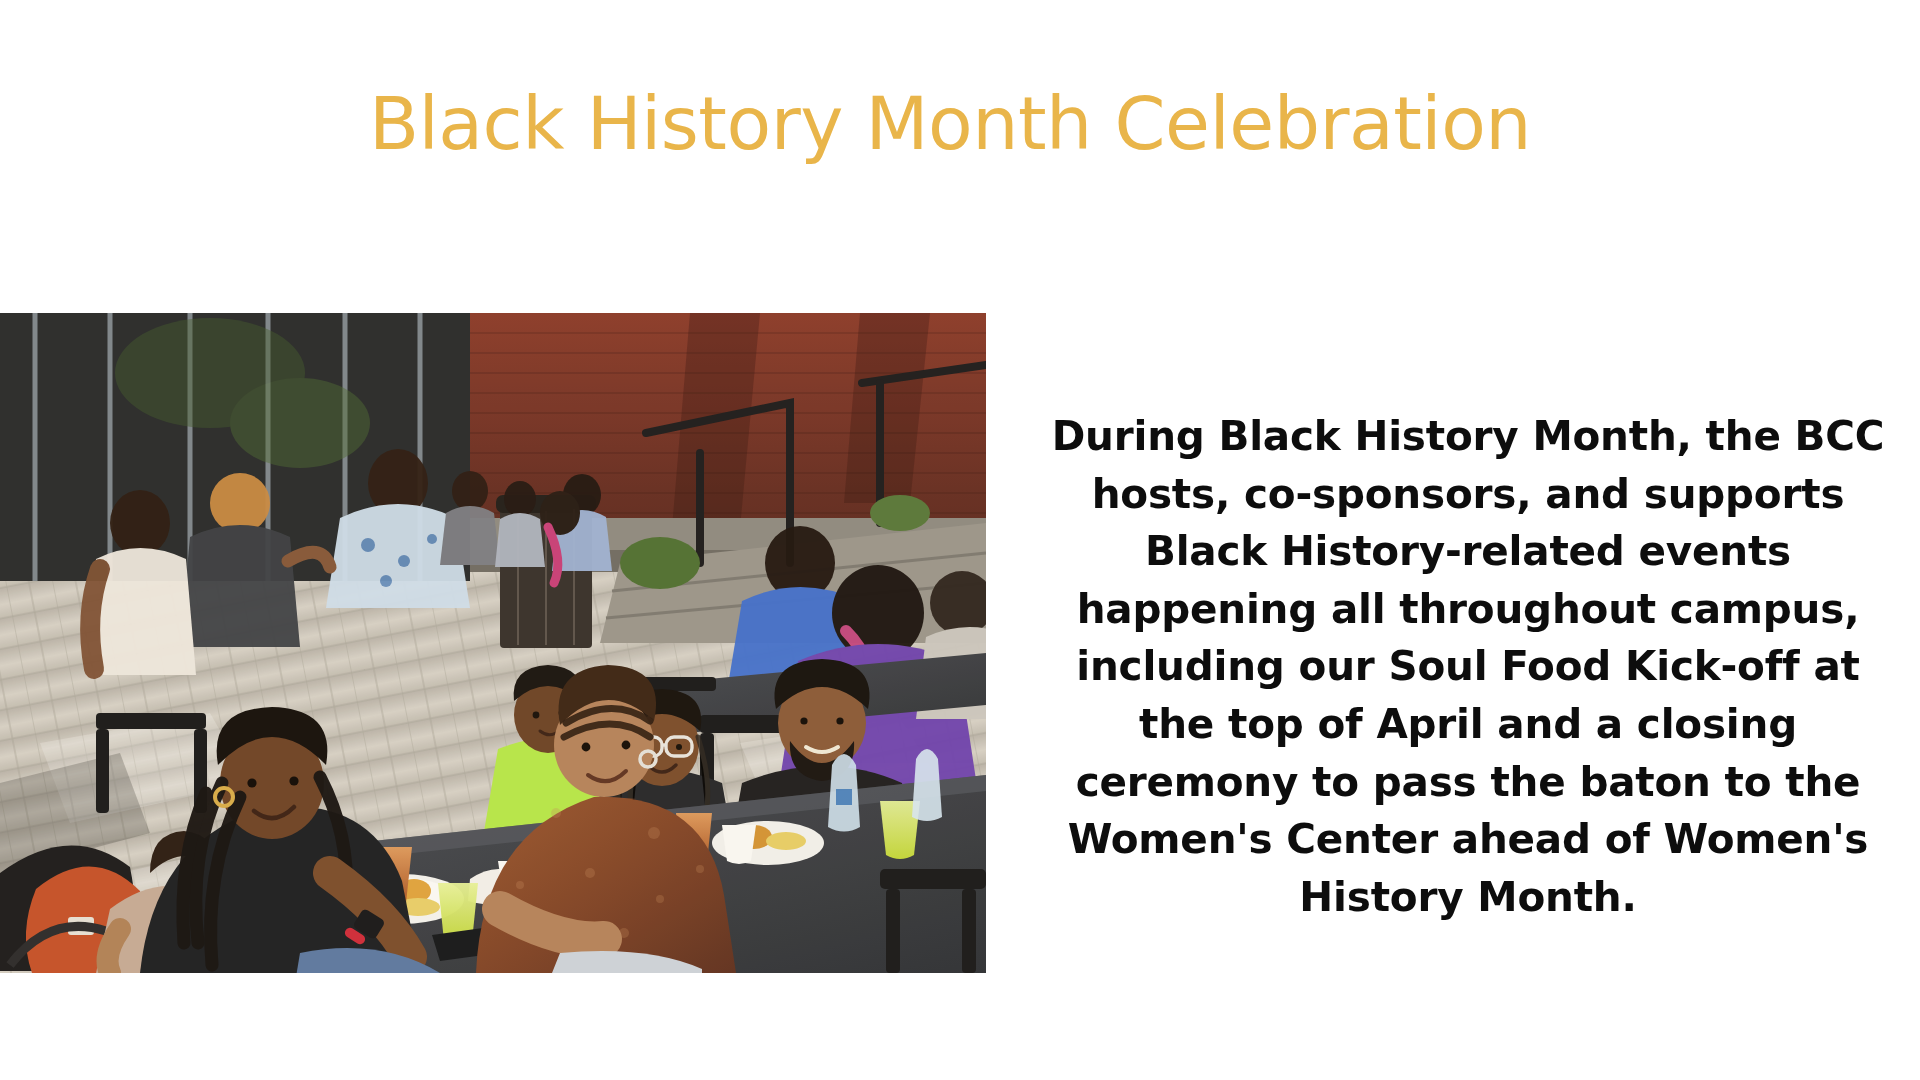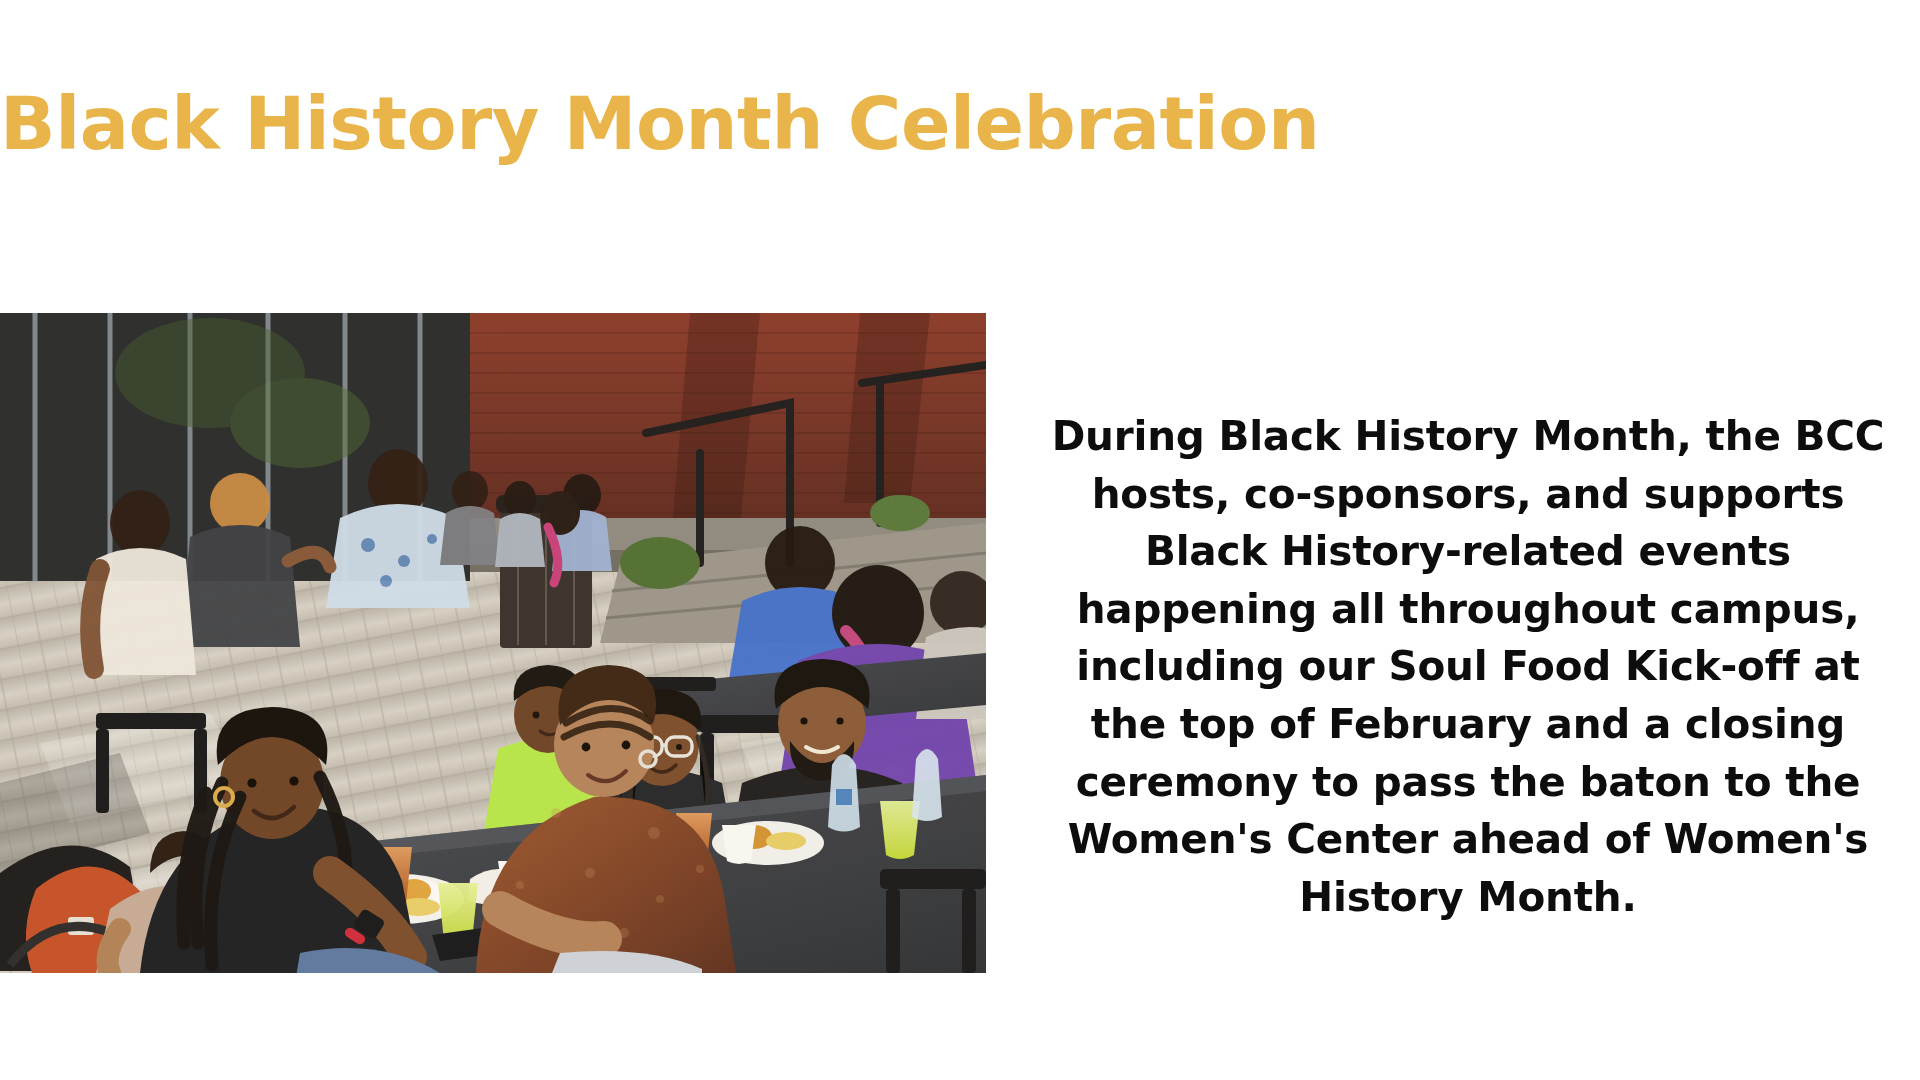--- a/index.html
+++ b/index.html
@@ -15,22 +15,23 @@
     overflow: hidden;
     font-family: "Liberation Sans", sans-serif;
   }
 
   
   #slide-title {
     position: absolute;
     left: 0;
     top: 36px;
     width: 1900px;
+    text-align: center;
     font-family: "DejaVu Sans", sans-serif;
-    font-weight: 700;
+    font-weight: 400;
     font-size: 73px;
     letter-spacing: -0.5px;
     line-height: 1.08;
     color: #e9b54a;
     white-space: nowrap;
   }
 
   
   #photo-frame {
     position: absolute;
@@ -390,15 +391,15 @@
           <rect x="880" y="556" width="106" height="20" rx="5"></rect>
           <rect x="886" y="576" width="14" height="84" rx="4"></rect>
           <rect x="962" y="576" width="14" height="84" rx="4"></rect>
         </g>
 
         <rect x="0" y="0" width="986" height="660" fill="#f0b65a" opacity="0.05"></rect>
       </g>
     </svg>
   </div>
 
-  <div id="body-copy">During Black History Month, the BCC hosts, co-sponsors, and supports Black History-related events happening all throughout campus, including our Soul Food Kick-off at the top of February and a closing ceremony to pass the baton to the Women's Center ahead of Women's History Month.</div>
+  <div id="body-copy">During Black History Month, the BCC hosts, co-sponsors, and supports Black History-related events happening all throughout campus, including our Soul Food Kick-off at the top of April and a closing ceremony to pass the baton to the Women's Center ahead of Women's History Month.</div>
 
 </div>
 
 </body></html>

